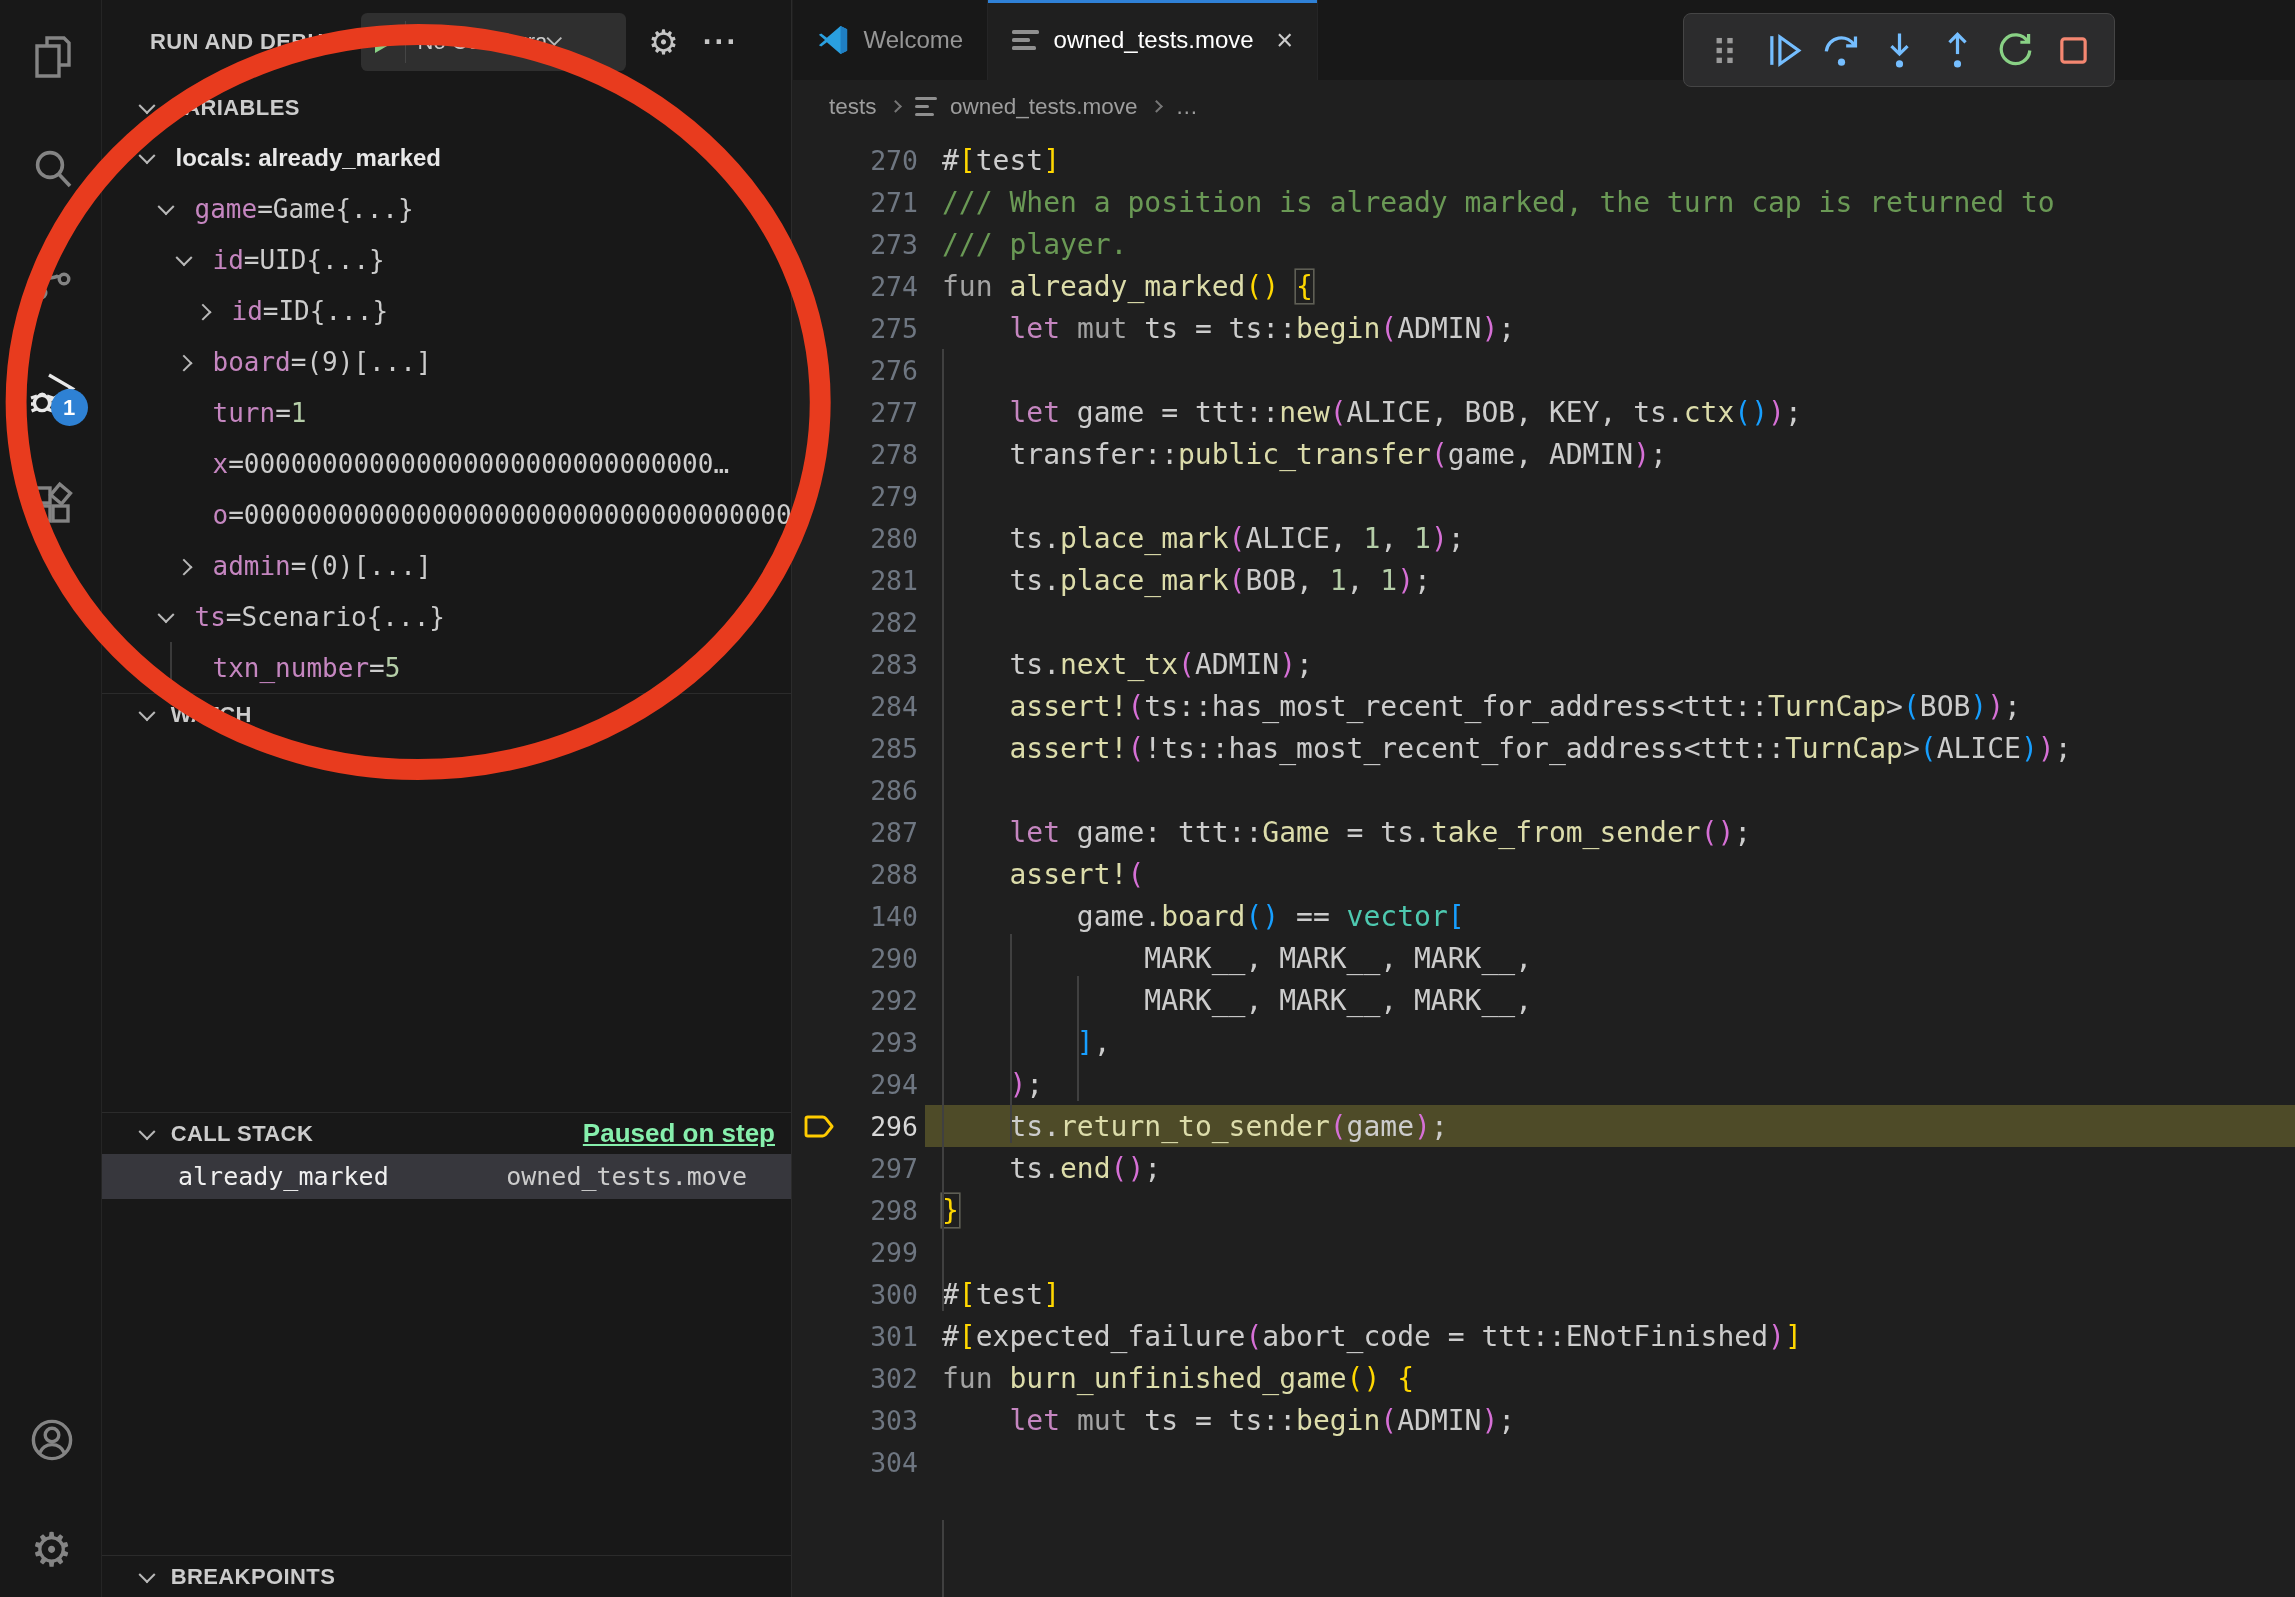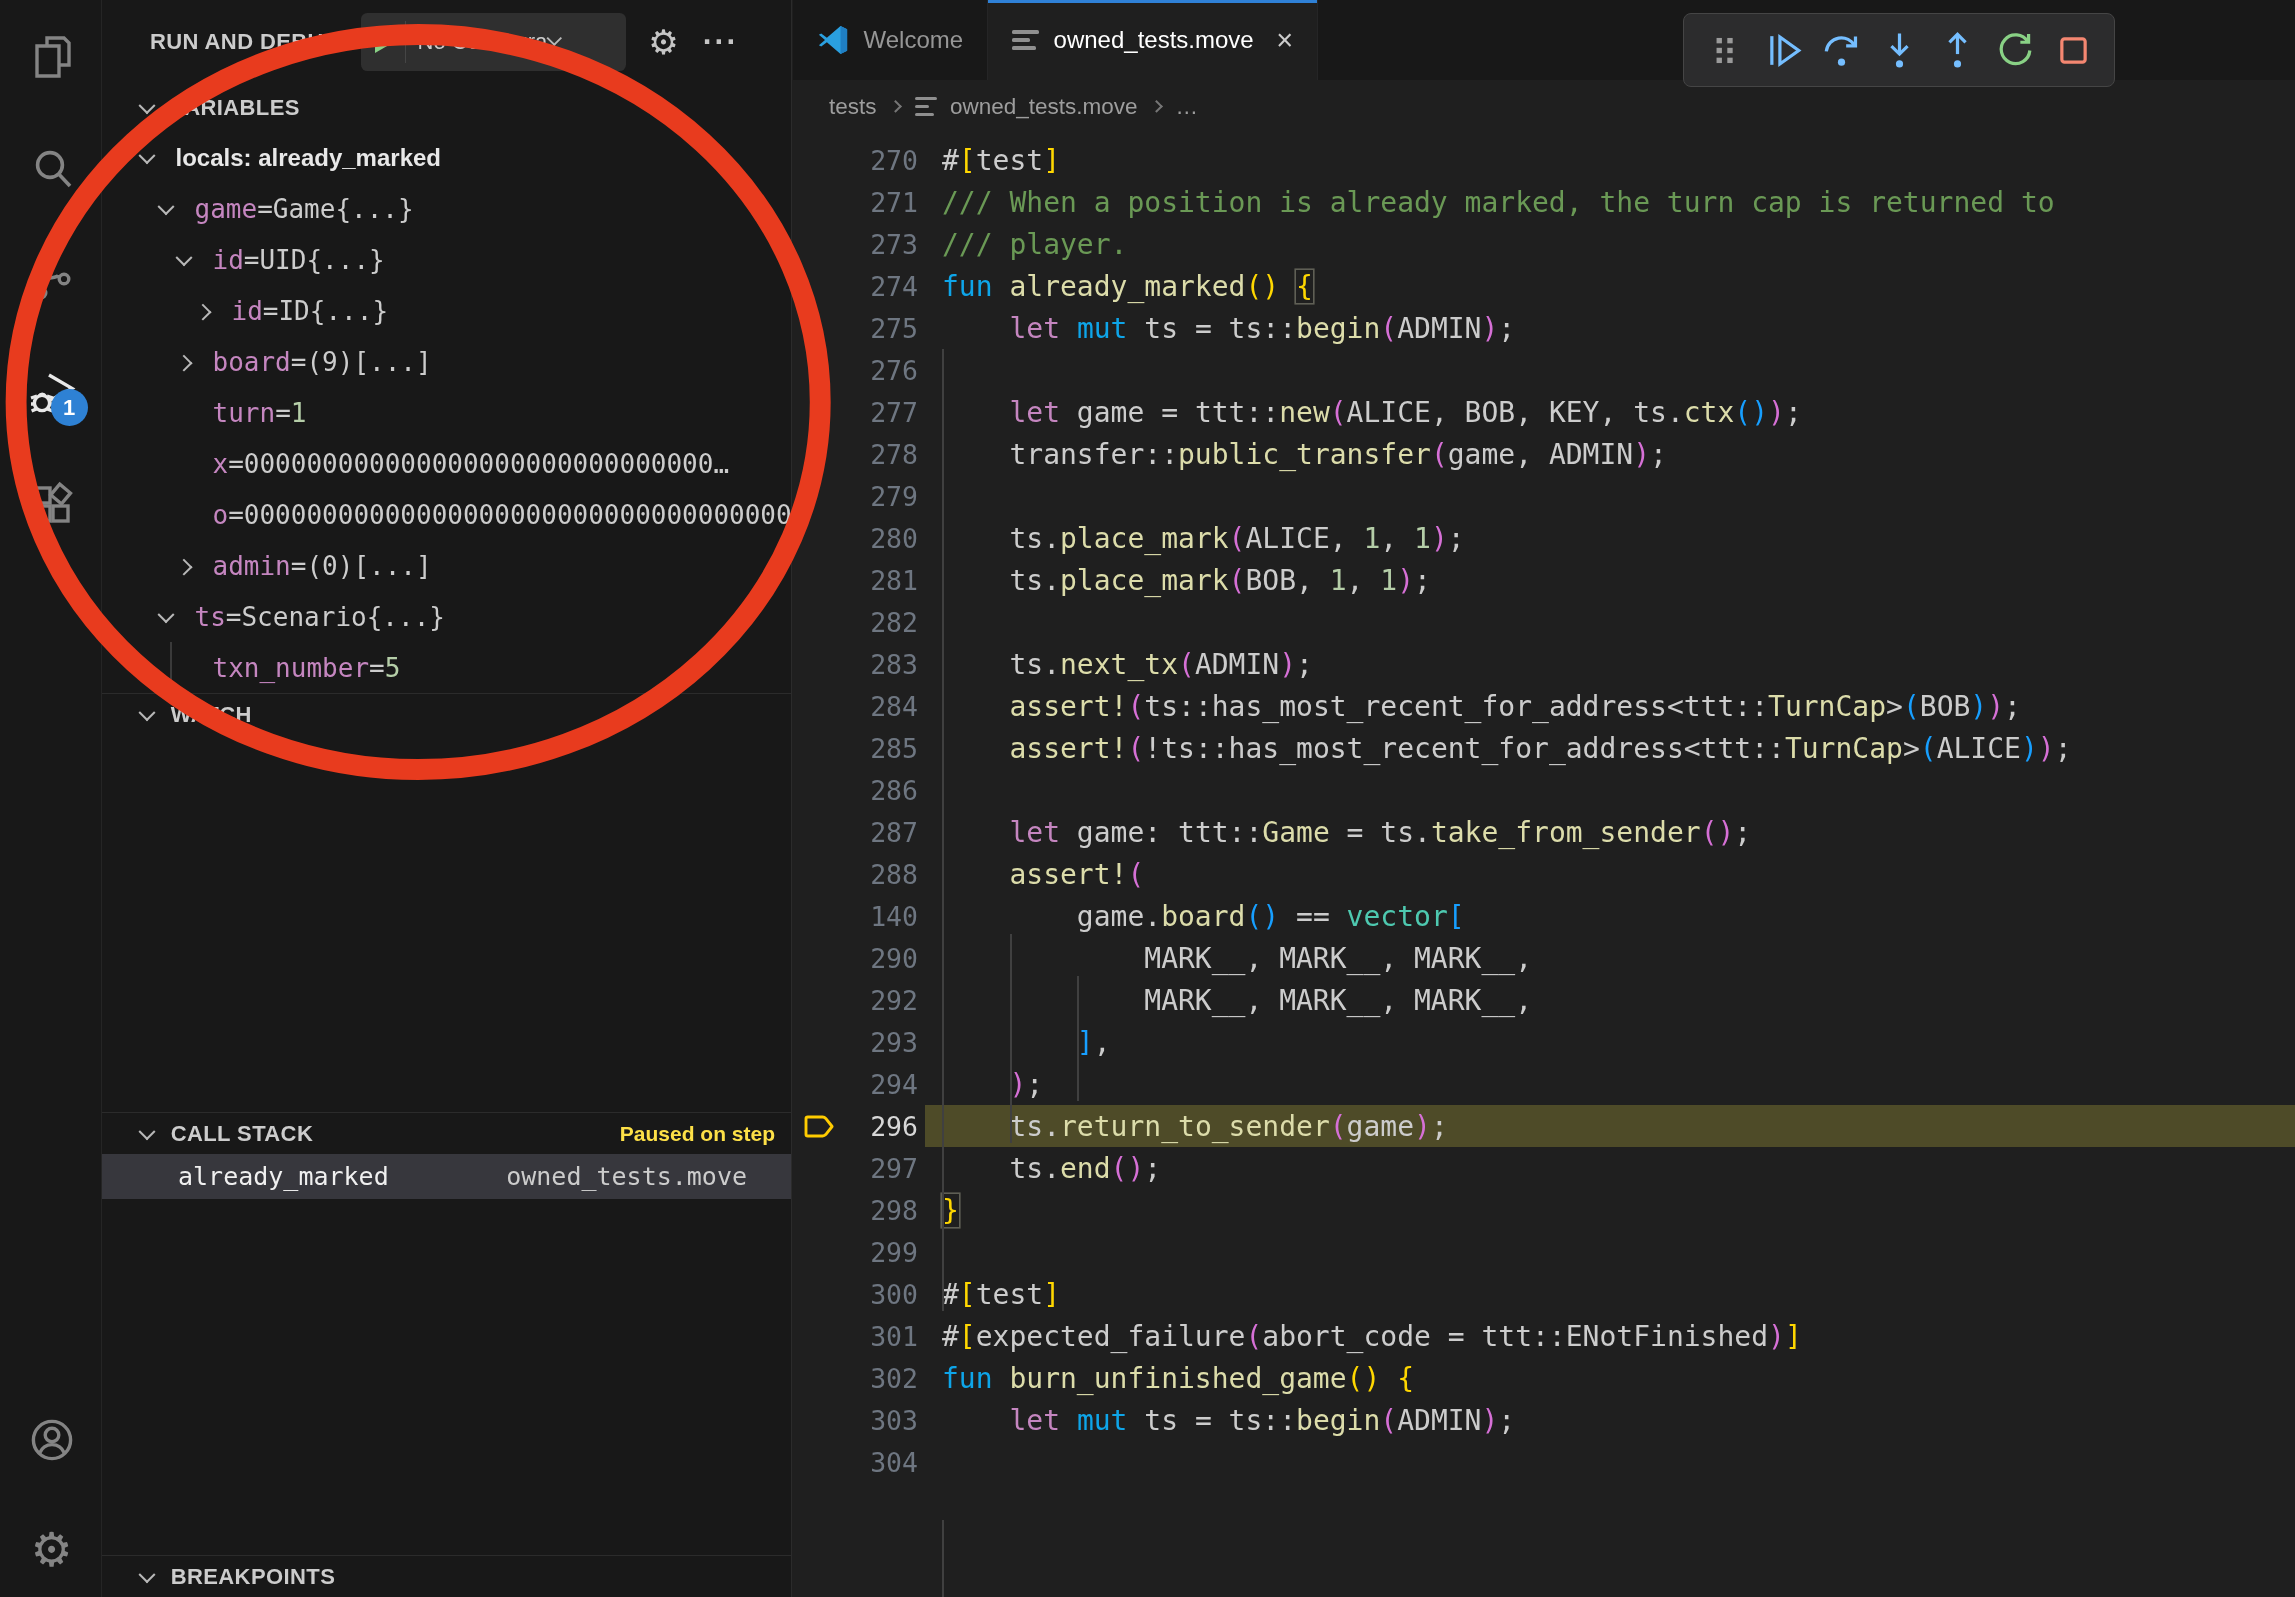--- a/index.html
+++ b/index.html
@@ -36,21 +36,21 @@
   .chev.right { transform:rotate(-45deg) translate(-0.8px,0.8px); }
   .chev.hidden{ visibility:hidden; }
   .cfg-chev { margin:0 13px 0 1.6px; width:10.5px; height:10.5px; border-width:2px; align-self:center; margin-top:-3.2px;}
   .sb-gear { font-size:34px; color:#c5c5c5; margin-left:22.5px; line-height:1; }
   .sb-more { font-size:31px; color:#c5c5c5; margin-left:24px; font-weight:bold; letter-spacing:1.6px; }
 
   .section-hdr { height:42px; display:flex; align-items:center; gap:17.7px; padding-left:39px;
                  border-top:0.8px solid #2b2b2b; flex:none; }
   .section-hdr.first { border-top:none; height:48px; }
   .section-title { font-size:22px; font-weight:bold; color:#cccccc; letter-spacing:0.4px; }
-  .section-status { margin-left:auto; padding-right:16px; font-size:21px; font-weight:bold; color:#fde047; }
+  .section-status { margin-left:auto; padding-right:16px; font-size:26px; font-weight:bold; color:#86efac;text-decoration:underline; }
 
   .vars-rows { flex:none; }
   .var-row { height:51px; display:flex; align-items:center; white-space:nowrap; overflow:hidden;
              font-family:"DejaVu Sans Mono", monospace; font-size:26px; position:relative; }
   .var-row .chev { margin-right:22.5px; }
   .scope-label { font-family:"Liberation Sans", sans-serif; font-size:24px; font-weight:bold; color:#e8e8e8; }
   .var-name { color:#c586c0; }
   .var-eq { color:#cccccc; }
   .v-plain { color:#cccccc; }
   .v-num { color:#b5cea8; }
@@ -91,21 +91,21 @@
                               background:#4e4b28; }
   .gutter { width:125px; flex:none; position:relative; display:flex; align-items:center;
             justify-content:flex-end; z-index:1; }
   .lineno { font-family:"DejaVu Sans Mono", monospace; font-size:26.5px; color:#6e7681;
             width:98px; text-align:right; padding-right:0; }
   .current .lineno { color:#d7d7d7; }
   .pointer { position:absolute; left:8px; top:7.2px; width:37px; height:27px; }
   .code-text { position:relative; z-index:1; padding-left:24px; display:flex; align-items:center;
                font-family:"DejaVu Sans Mono", monospace; font-size:28px; }
   .code-text span { white-space:pre; }
-  .t-def{color:#cccccc}.t-kw{color:#0ea5e9}.t-ctl{color:#c586c0}.t-fn{color:#dcdcaa}
+  .t-def{color:#cccccc}.t-kw{color:#a3a3a3}.t-ctl{color:#c586c0}.t-fn{color:#dcdcaa}
   .t-type{color:#4ec9b0}.t-com{color:#6a9955}.t-num{color:#b5cea8}
   .t-b1{color:#ffd700}.t-b2{color:#d670d6}.t-b3{color:#179fff}
   .t-b1m{color:#ffd700; box-shadow:0 0 0 1.6px #5f5f55;}
   .guide { position:absolute; width:1.6px; background:#404040; z-index:2; }
 
   
   .dbg-toolbar { position:absolute; left:1683px; top:13px; height:74px; padding:0 16px;
                  background:#2c2c2d; border:1.6px solid #454545; border-radius:8px;
                  display:flex; align-items:center; gap:8px; z-index:10; }
   .dbg-btn { width:50px; height:50px; display:flex; align-items:center; justify-content:center; }

